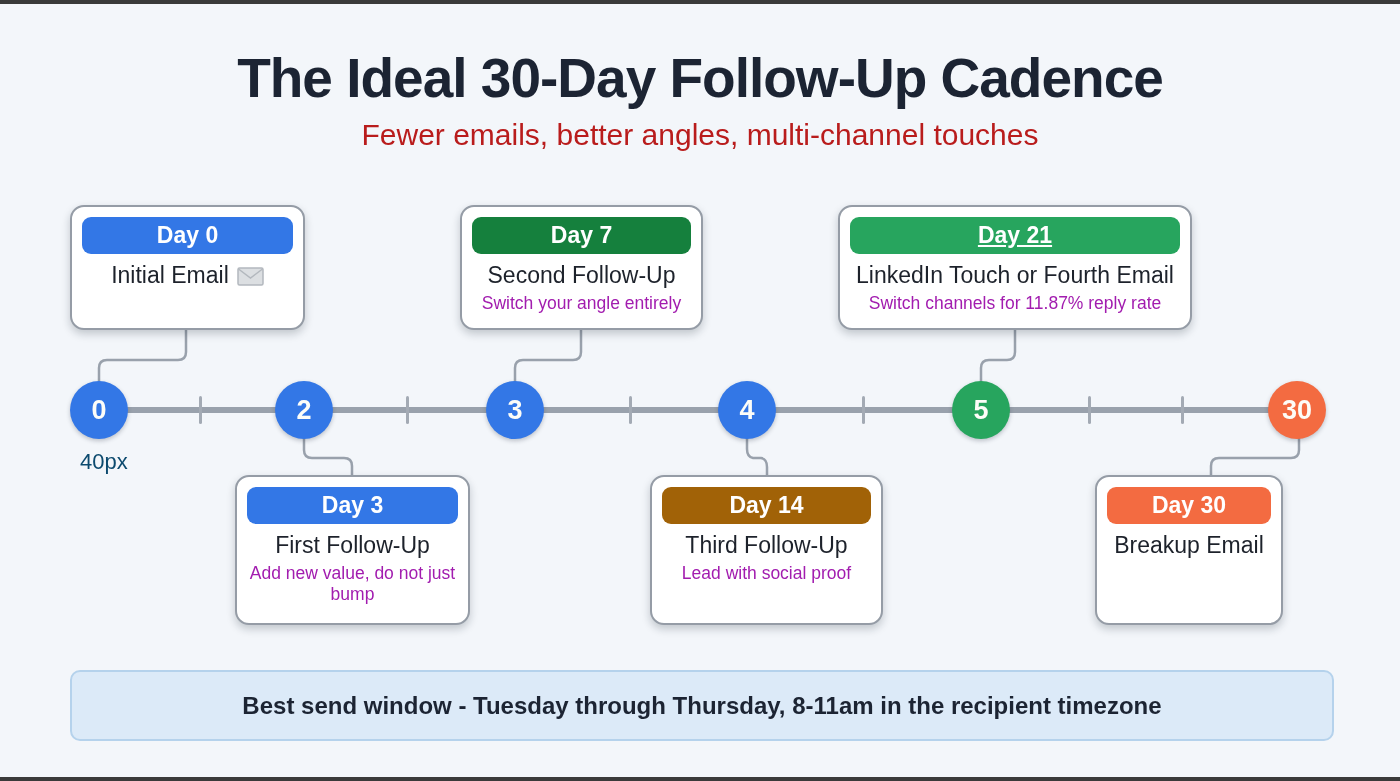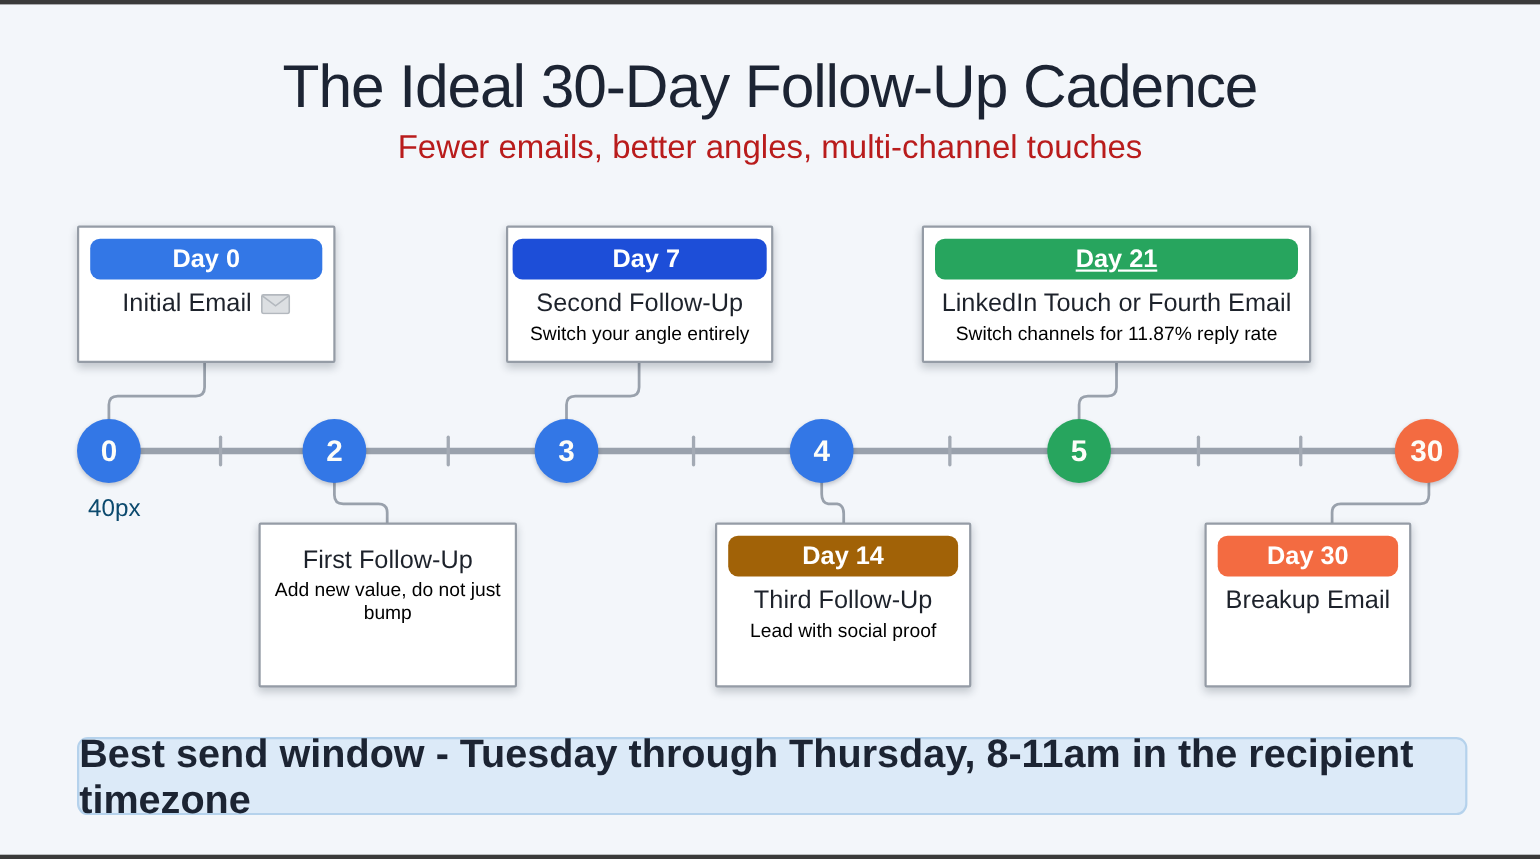--- a/index.html
+++ b/index.html
@@ -9,21 +9,21 @@
     background:#f3f6fa;
     font-family:"Liberation Sans", sans-serif;
     overflow:hidden;
   }
   .edge-strip{position:absolute;left:0;width:100%;height:4px;background:#3a3a3a;}
   .edge-top{top:0;}
   .edge-bottom{bottom:0;}
 
   .main-title{
     position:absolute;top:46px;left:0;width:100%;
-    text-align:center;font-size:55px;font-weight:normal;
+    text-align:center;font-size:55px;font-weight:bold;
     color:#1c2433;letter-spacing:-1px;
   }
   .sub-title{
     position:absolute;top:118px;left:0;width:100%;
     text-align:center;font-size:30px;color:#b91c1c;
   }
 
   
   .axis-line{
     position:absolute;left:99px;top:407px;width:1200px;height:6px;
@@ -43,41 +43,41 @@
     position:absolute;left:80px;top:449px;
     font-size:22px;color:#0c4a6e;
   }
 
   .connector-layer{position:absolute;left:0;top:0;width:1400px;height:781px;pointer-events:none;}
   .connector-layer path{stroke:#99a1ac;stroke-width:2.5;fill:none;}
 
   
   .card{
     position:absolute;background:#ffffff;
-    border:2px solid #959ca6;border-radius:2px;
+    border:2px solid #959ca6;border-radius:14px;
     box-shadow:0 4px 8px rgba(20,30,45,0.22);
     display:flex;flex-direction:column;align-items:center;
     padding:10px 10px 0 10px;box-sizing:border-box;
     text-align:center;
   }
   .card-top{top:205px;height:125px;}
   .card-bottom{top:475px;height:150px;}
   .pill{
     width:100%;height:37px;border-radius:9px;
     color:#ffffff;font-weight:bold;font-size:23px;
     display:flex;align-items:center;justify-content:center;
     flex:0 0 auto;
   }
   .card-title{
     margin-top:8px;font-size:23px;color:#1d222b;
     display:flex;align-items:center;justify-content:center;gap:8px;
     line-height:1.15;
   }
   .card-sub{
-    margin-top:5px;font-size:17.5px;color:#000000;line-height:1.2;
+    margin-top:5px;font-size:17.5px;color:#a21caf;line-height:1.2;
   }
   .mail-icon{flex:0 0 auto;margin-top:2px;}
 </style>
 </head>
 <body>
 
 <div class="canvas">
 
   <div class="edge-strip edge-top"></div>
   <div class="edge-strip edge-bottom"></div>
@@ -116,42 +116,43 @@
     <div class="card-title">
       <span>Initial Email</span>
       <svg class="mail-icon" width="27" height="19" viewBox="0 0 27 19">
         <rect x="1" y="1" width="25" height="17" rx="1.5" fill="#dcdfe2" stroke="#b3b8be" stroke-width="1.5"></rect>
         <path d="M1.5 2 L13.5 11 L25.5 2" fill="none" stroke="#b3b8be" stroke-width="1.5"></path>
       </svg>
     </div>
   </div>
 
   <div class="card card-top" style="left:460px;width:243px">
-    <div class="pill" style="background: #1d4ed8; padding-left: 12px;">Day 7</div>
+    <div class="pill" style="background: #15803d;">Day 7</div>
     <div class="card-title">Second Follow-Up</div>
     <div class="card-sub">Switch your angle entirely</div>
   </div>
 
   <div class="card card-top" style="left:838px;width:354px">
     <div class="pill" style="background: rgb(39, 165, 94); text-decoration: underline;">Day 21</div>
     <div class="card-title">LinkedIn Touch or Fourth Email</div>
     <div class="card-sub">Switch channels for 11.87% reply rate</div>
   </div>
 
   <div class="card card-bottom" style="left:235px;width:235px">
+    <div class="pill" style="background: rgb(51, 119, 230);">Day 3</div>
     <div class="card-title">First Follow-Up</div>
     <div class="card-sub">Add new value, do not just bump</div>
   </div>
 
   <div class="card card-bottom" style="left:650px;width:233px">
     <div class="pill" style="background: #a16207;">Day 14</div>
     <div class="card-title">Third Follow-Up</div>
     <div class="card-sub">Lead with social proof</div>
   </div>
 
   <div class="card card-bottom" style="left:1095px;width:188px">
     <div class="pill" style="background: rgb(243, 107, 65);">Day 30</div>
     <div class="card-title">Breakup Email</div>
   </div>
 
-  <div style="position: absolute; left: 70px; top: 670px; width: 1260px; height: 67px; border-radius: 10px; display: flex; align-items: center; justify-content: center; font-size: 36px; font-weight: bold; color: rgb(28, 36, 51); border: 2px solid rgb(181, 210, 236); background: rgb(220, 234, 248);">Best send window - Tuesday through Thursday, 8-11am in the recipient timezone</div>
+  <div style="position: absolute; left: 70px; top: 670px; width: 1260px; height: 67px; border-radius: 10px; display: flex; align-items: center; justify-content: center; font-size: 24px; font-weight: bold; color: rgb(28, 36, 51); border: 2px solid rgb(181, 210, 236); background: rgb(220, 234, 248);">Best send window - Tuesday through Thursday, 8-11am in the recipient timezone</div>
 
 </div>
 
 </body></html>

